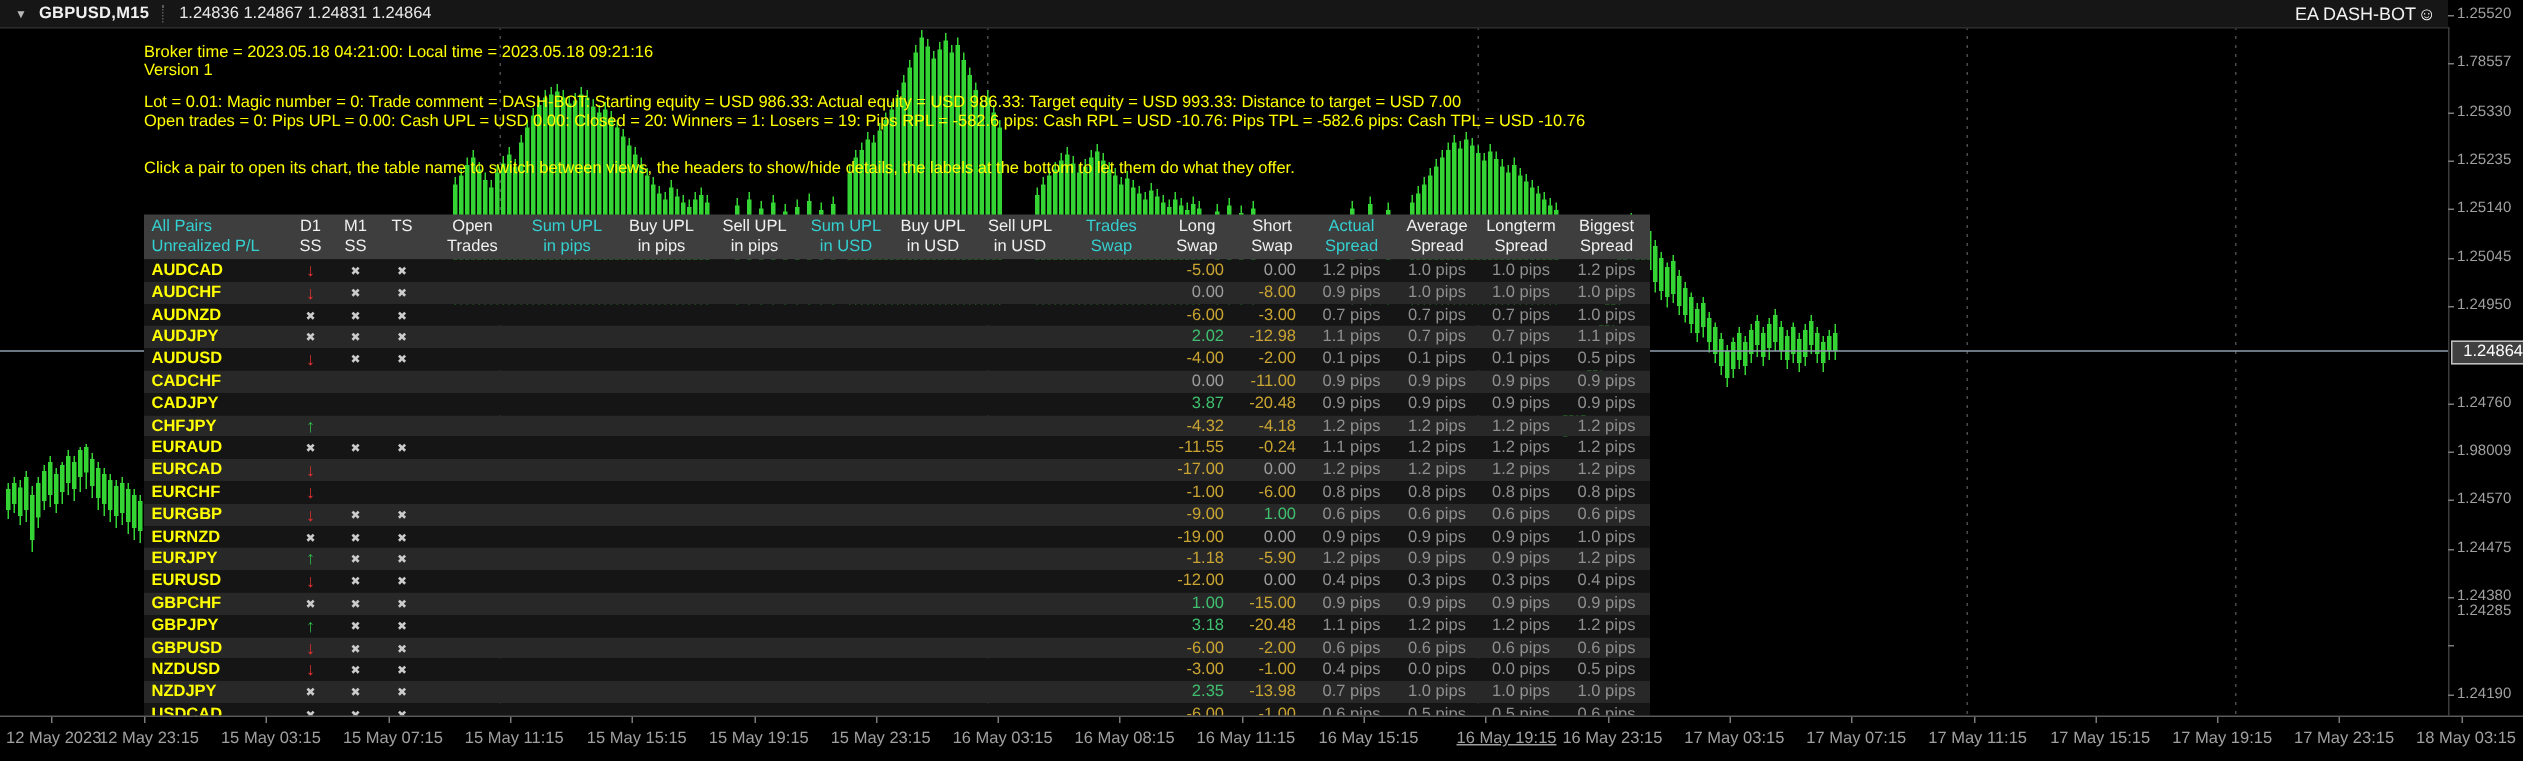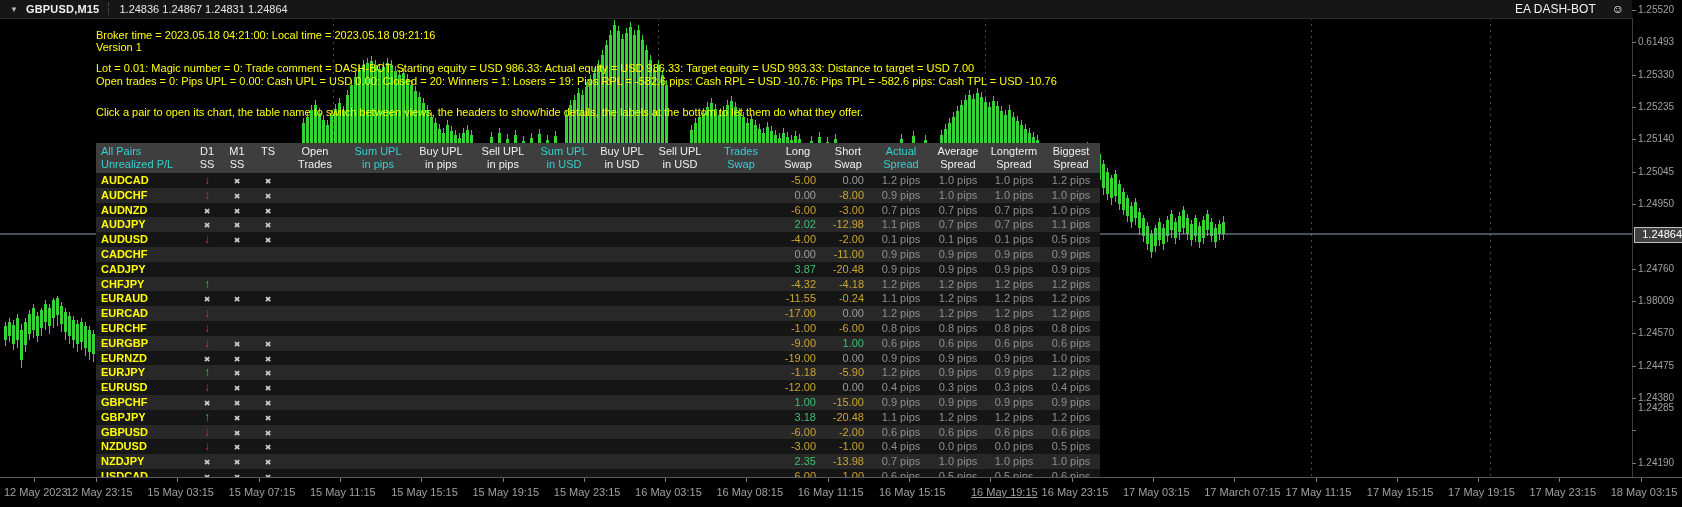--- a/index.html
+++ b/index.html
@@ -5,21 +5,21 @@
   html,body{margin:0;padding:0;background:#000;}
   .screen{position:relative;width:1682px;height:507px;background:#000;overflow:hidden;
           font-family:"Liberation Sans",sans-serif;}
   
   .titlebar{position:absolute;left:0;top:0;width:1632px;height:18px;background:#161616;
             border-bottom:1px solid #2b2b2b;display:flex;align-items:center;z-index:6;color:#e0e0e0;font-size:11px;}
   .tb-caret{color:#b8b8b8;font-size:8px;margin:0 8px 0 10px;}
   .tb-symbol{font-weight:bold;color:#f0f0f0;letter-spacing:.2px;}
   .tb-div{width:1px;height:12px;border-left:1px dotted #5a5a5a;margin:0 9px;}
   .tb-ohlc{color:#e8e8e8;}
-  .ea-label{position:absolute;right:58px;top:2px;z-index:7;color:#f2f2f2;font-size:12px;display:flex;gap:16px;}
+  .ea-label{position:absolute;right:58px;top:2px;z-index:7;color:#f2f2f2;font-size:12px;display:flex;gap:1px;}
   .smiley{font-size:12px;color:#ffffff;}
   
   .chart-area{position:absolute;left:0;top:18px;width:1632px;height:460px;background:#000;}
   #chart-svg{position:absolute;left:0;top:0;z-index:1;}
   
   .info{position:absolute;left:96px;top:0;z-index:2;color:#ffff00;font-size:11px;white-space:nowrap;}
   .info div{position:absolute;left:0;white-space:nowrap;}
   .i1{top:11px;} .i2{top:23px;} .i3{top:44px;} .i4{top:57px;} .i5{top:88px;}
   
   .dashboard{position:absolute;left:96px;top:125px;width:1004px;z-index:3;font-size:11px;}
@@ -1000,21 +1000,21 @@
           </div>
         </div>
     </div>
   </div>
 
   <div class="price-scale" id="price-scale">
     <div class="price-tag" id="price-tag" style="top: 209px;">1.24864</div>
   <div class="ps-tick" style="top: -8px;"></div>
       <div class="ps-label" style="top: -14px;">1.25520</div>
       <div class="ps-tick" style="top: 24.34px;"></div>
-      <div class="ps-label" style="top: 18.34px;">0.61493</div>
+      <div class="ps-label" style="top: 18.34px;">1.78557</div>
       <div class="ps-tick" style="top: 56.68px;"></div>
       <div class="ps-label" style="top: 50.68px;">1.25330</div>
       <div class="ps-tick" style="top: 89.02px;"></div>
       <div class="ps-label" style="top: 83.02px;">1.25235</div>
       <div class="ps-tick" style="top: 121.36px;"></div>
       <div class="ps-label" style="top: 115.36px;">1.25140</div>
       <div class="ps-tick" style="top: 153.7px;"></div>
       <div class="ps-label" style="top: 147.7px;">1.25045</div>
       <div class="ps-tick" style="top: 186.04px;"></div>
       <div class="ps-label" style="top: 180.04px;">1.24950</div>
@@ -1058,21 +1058,21 @@
       <div class="ta-label" style="left: 797.7px;">16 May 11:15</div>
       <div class="ta-tick" style="left: 827.7px;"></div>
       <div class="ta-label" style="left: 879px;">16 May 15:15</div>
       <div class="ta-tick" style="left: 909px;"></div>
       <div class="ta-label" style="left: 971px; text-decoration: underline;">16 May 19:15</div>
       <div class="ta-tick" style="left: 990.3px;"></div>
       <div class="ta-label" style="left: 1041.6px;">16 May 23:15</div>
       <div class="ta-tick" style="left: 1071.6px;"></div>
       <div class="ta-label" style="left: 1122.9px;">17 May 03:15</div>
       <div class="ta-tick" style="left: 1152.9px;"></div>
-      <div class="ta-label" style="left: 1204.2px;">17 March 07:15</div>
+      <div class="ta-label" style="left: 1204.2px;">17 May 07:15</div>
       <div class="ta-tick" style="left: 1234.2px;"></div>
       <div class="ta-label" style="left: 1285.5px;">17 May 11:15</div>
       <div class="ta-tick" style="left: 1315.5px;"></div>
       <div class="ta-label" style="left: 1366.8px;">17 May 15:15</div>
       <div class="ta-tick" style="left: 1396.8px;"></div>
       <div class="ta-label" style="left: 1448.1px;">17 May 19:15</div>
       <div class="ta-tick" style="left: 1478.1px;"></div>
       <div class="ta-label" style="left: 1529.4px;">17 May 23:15</div>
       <div class="ta-tick" style="left: 1559.4px;"></div>
       <div class="ta-label" style="left: 1610.7px;">18 May 03:15</div>

